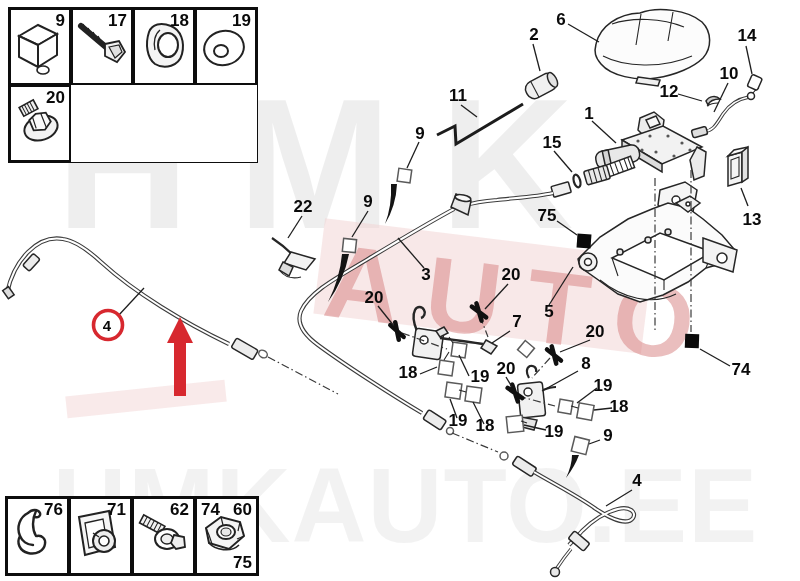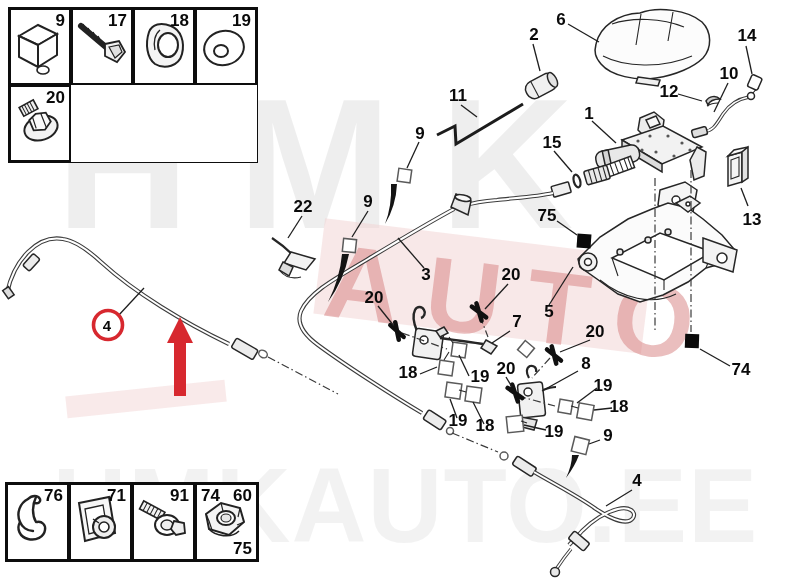--- a/index.html
+++ b/index.html
@@ -12,21 +12,21 @@
            transform:rotate(7deg);z-index:0;position:absolute;}
   .wm-band2{left:66px;top:388px;width:160px;height:22px;background:rgba(243,214,214,0.5);
             transform:rotate(-6deg);z-index:0;position:absolute;}
   .wm-mid{left:332px;top:228px;font-size:104px;letter-spacing:26px;color:rgba(214,126,126,0.5);
           transform:rotate(7deg);transform-origin:left top;}
   .wm-bottom{left:52px;top:452px;font-size:106px;letter-spacing:1px;color:rgba(0,0,0,0.05);
              transform:scaleX(0.98);transform-origin:left top;}
   
   .pgrid{position:absolute;display:flex;flex-wrap:wrap;z-index:2;background:#fff;border:1px solid #0d0d0d;}
   .pgrid-top{left:8px;top:7px;width:248px;}
-  .pgrid-bottom{left:5px;top:482px;width:252px;}
+  .pgrid-bottom{left:5px;top:496px;width:252px;}
   .cell{position:relative;box-sizing:border-box;border:2.5px solid #0d0d0d;background:#fff;}
   .pgrid-top .cell{width:62px;height:77px;}
   .pgrid-bottom .cell{width:63px;height:78px;}
   .cellnum{position:absolute;top:1px;right:4px;font-weight:bold;font-size:17px;color:#0a0a0a;z-index:3;}
   .cellnum.tl{right:auto;left:4px;}
   .cellnum.br{top:auto;bottom:0px;}
   .part-ic{position:absolute;left:0;top:4px;width:56px;height:70px;}
   
   .dsvg{position:absolute;left:0;top:0;z-index:1;}
   .lbl{font-family:"Liberation Sans",sans-serif;font-weight:bold;font-size:17px;fill:#0a0a0a;text-anchor:middle;}
@@ -427,21 +427,21 @@
         <g stroke="#222">
           <polygon points="8,14 38,8 44,44 14,52" fill="#f6f6f6" stroke-width="2"></polygon>
           <polygon points="14,20 32,16 36,40 18,45" fill="#fff" stroke-width="1.3"></polygon>
           <circle cx="33" cy="38" r="11" fill="#eee" stroke-width="2"></circle>
           <circle cx="33" cy="38" r="5" fill="#fff" stroke-width="1.6"></circle>
           <path d="M22 30 L28 34" stroke-width="1.3" fill="none"></path>
         </g>
       </svg>
     </div>
     <div class="cell">
-      <span class="cellnum">91</span>
+      <span class="cellnum">62</span>
       <svg class="part-ic" viewBox="0 0 56 70">
         <g stroke="#222">
           <g transform="rotate(28 18 22)">
               <rect x="6" y="17" width="24" height="9" fill="#f2f2f2" stroke-width="1.6"></rect>
             <path d="M10 17 V26 M14 17 V26 M18 17 V26 M22 17 V26 M26 17 V26" stroke-width="1" fill="none"></path>
             </g>
           <ellipse cx="33" cy="36" rx="12" ry="10" fill="#fff" stroke-width="2"></ellipse>
           <ellipse cx="33" cy="36" rx="6" ry="5" fill="#eee" stroke-width="1.4"></ellipse>
           <polygon points="40,32 50,34 51,44 42,46 37,40" fill="#f0f0f0" stroke-width="1.8"></polygon>
         </g>

